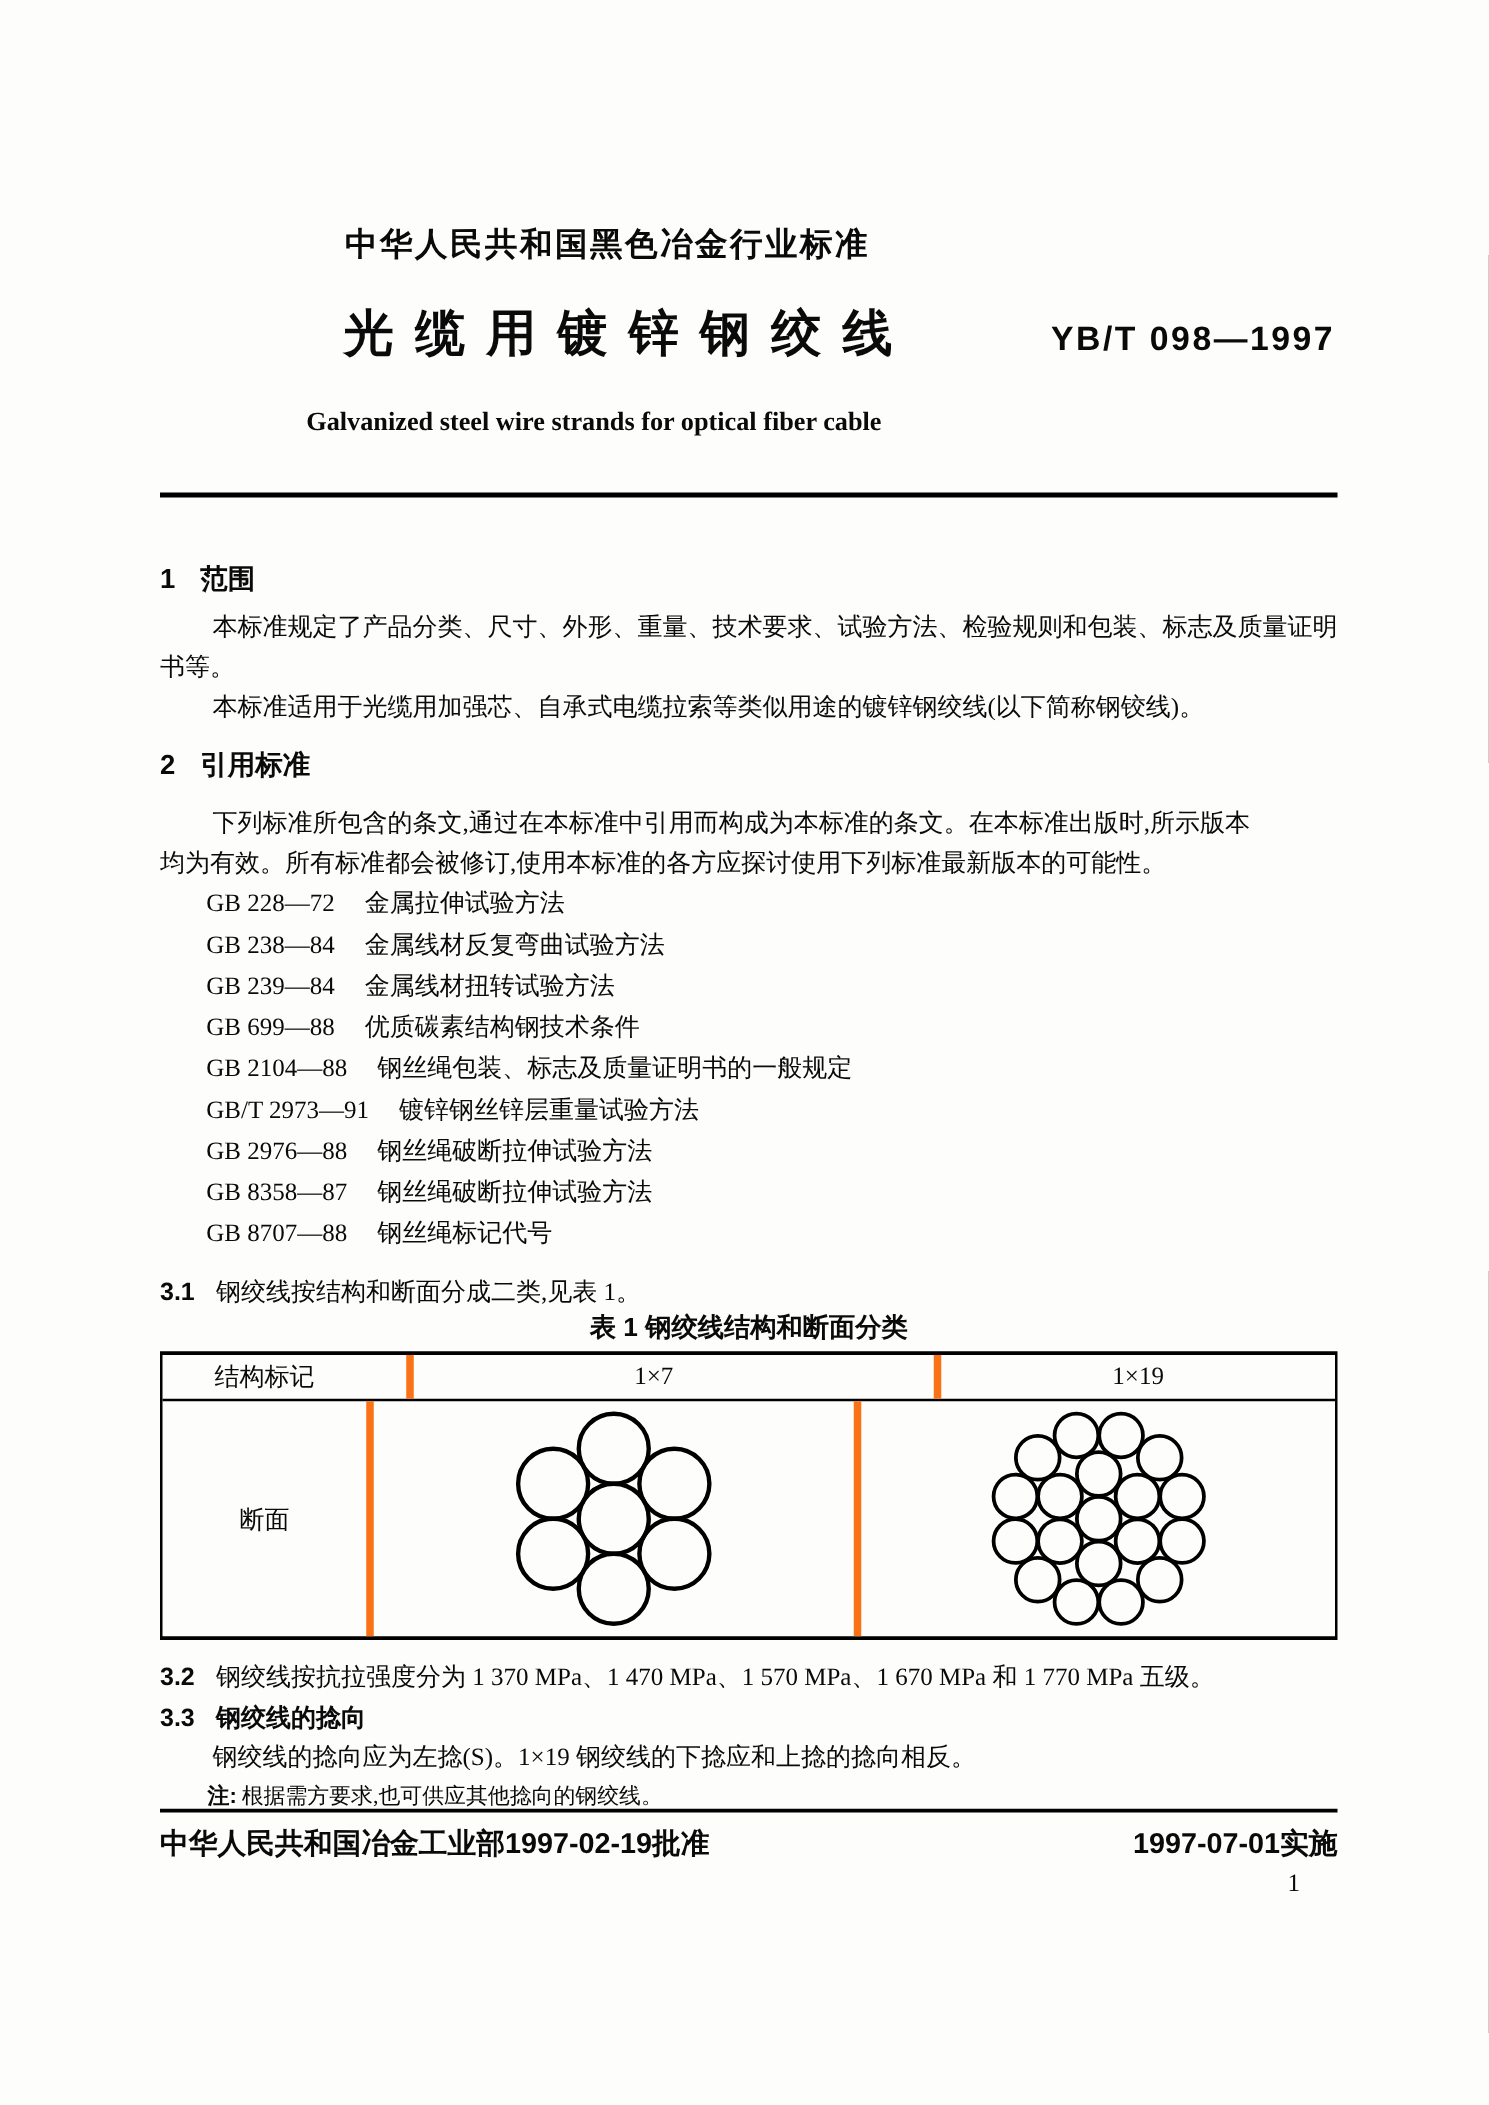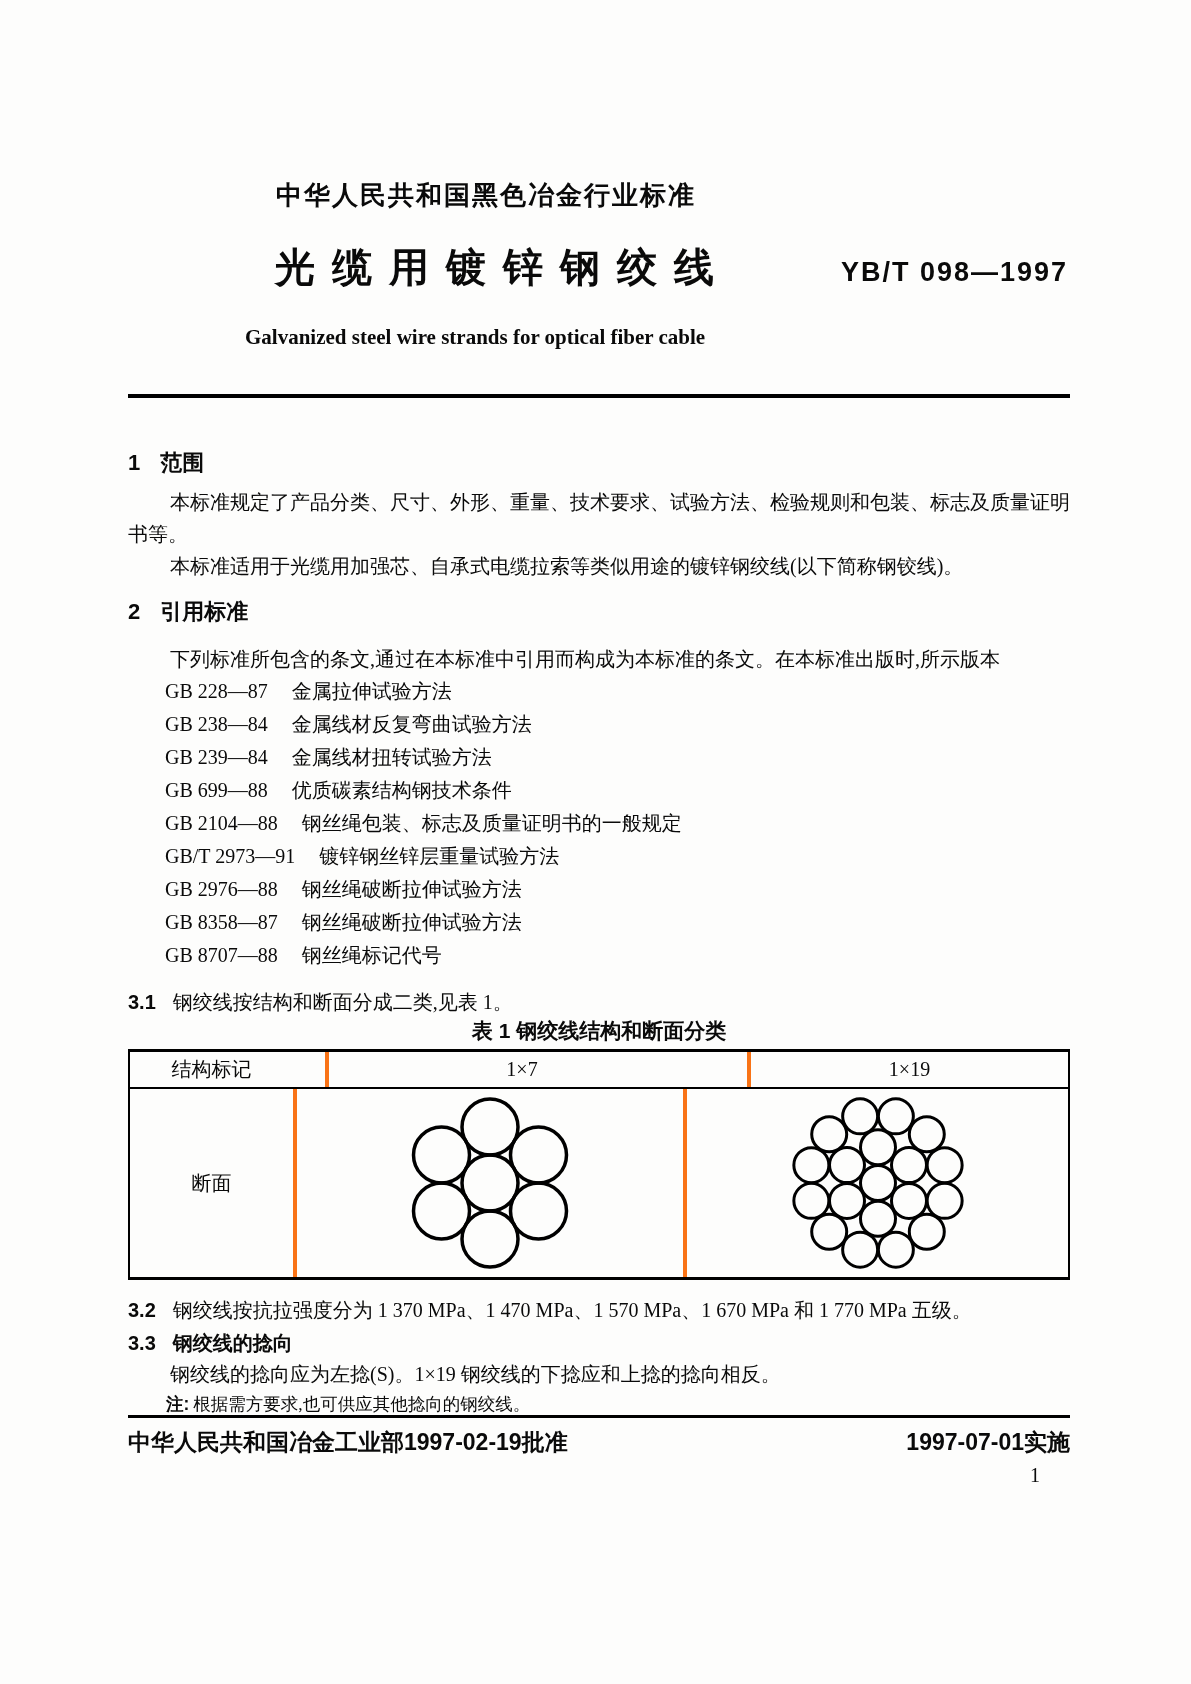--- a/index.html
+++ b/index.html
@@ -55,21 +55,21 @@
   .note-line { margin-top:4px; margin-left:38px; font-size:17.5px; line-height:22px; white-space:nowrap; }
   .note-label { font-family:"Liberation Sans", sans-serif; font-weight:700; margin-right:4px; }
 
   
   .tbl-caption { font-size:21px; line-height:28px; text-align:center; }
   .table1 { margin-top:4px; border:3px solid #000; border-left-width:2px; border-right-width:2px; }
   .t-row { display:grid; grid-template-columns:163px 390px 1fr; }
   .t-head { height:35px; border-bottom:2px solid #000;gap:32px; }
   .t-bodyrow { height:188px; }
   .t-cell { display:flex; align-items:center; justify-content:center; font-size:20px; overflow:hidden; }
-  .t-cell + .t-cell { border-left:4px solid #f97316; }
+  .t-cell + .t-cell { border-left:6px solid #f97316; }
   .t-cell svg { display:block; }
 
   
   .footer-rule { margin-top:0; height:3px; }
   .footer-row { margin-top:9px; display:flex; justify-content:space-between; align-items:baseline; font-size:23px; line-height:30px; }
   .page-number { margin-top:5px; font-size:20px; line-height:26px; text-align:right; padding-right:30px; }
 </style>
 </head>
 <body>
 
@@ -94,23 +94,24 @@
         <div class="first-line">本标准规定了产品分类、尺寸、外形、重量、技术要求、试验方法、检验规则和包装、标志及质量证明</div>
         <div>书等。</div>
       </div>
     <div class="para p2">本标准适用于光缆用加强芯、自承式电缆拉索等类似用途的镀锌钢绞线(以下简称钢铰线)。</div>
 
     <div class="sec-heading h-2">
       <span class="num bold-sans">2</span><span class="bold-sans">引用标准</span>
     </div>
     <div class="para intro">
         <div class="first-line">下列标准所包含的条文,通过在本标准中引用而构成为本标准的条文。在本标准出版时,所示版本</div>
+        <div>均为有效。所有标准都会被修订,使用本标准的各方应探讨使用下列标准最新版本的可能性。</div>
       </div>
     <div class="ref-list">
-        <div class="ref-item"><span class="ref-code">GB 228—87</span><span class="ref-name">金属拉伸试验方法</span></div>
+        <div class="ref-item"><span class="ref-code">GB 228—72</span><span class="ref-name">金属拉伸试验方法</span></div>
         <div class="ref-item"><span class="ref-code">GB 238—84</span><span class="ref-name">金属线材反复弯曲试验方法</span></div>
         <div class="ref-item"><span class="ref-code">GB 239—84</span><span class="ref-name">金属线材扭转试验方法</span></div>
         <div class="ref-item"><span class="ref-code">GB 699—88</span><span class="ref-name">优质碳素结构钢技术条件</span></div>
         <div class="ref-item"><span class="ref-code">GB 2104—88</span><span class="ref-name">钢丝绳包装、标志及质量证明书的一般规定</span></div>
         <div class="ref-item"><span class="ref-code">GB/T 2973—91</span><span class="ref-name">镀锌钢丝锌层重量试验方法</span></div>
         <div class="ref-item"><span class="ref-code">GB 2976—88</span><span class="ref-name">钢丝绳破断拉伸试验方法</span></div>
         <div class="ref-item"><span class="ref-code">GB 8358—87</span><span class="ref-name">钢丝绳破断拉伸试验方法</span></div>
         <div class="ref-item"><span class="ref-code">GB 8707—88</span><span class="ref-name">钢丝绳标记代号</span></div>
       </div>
 

